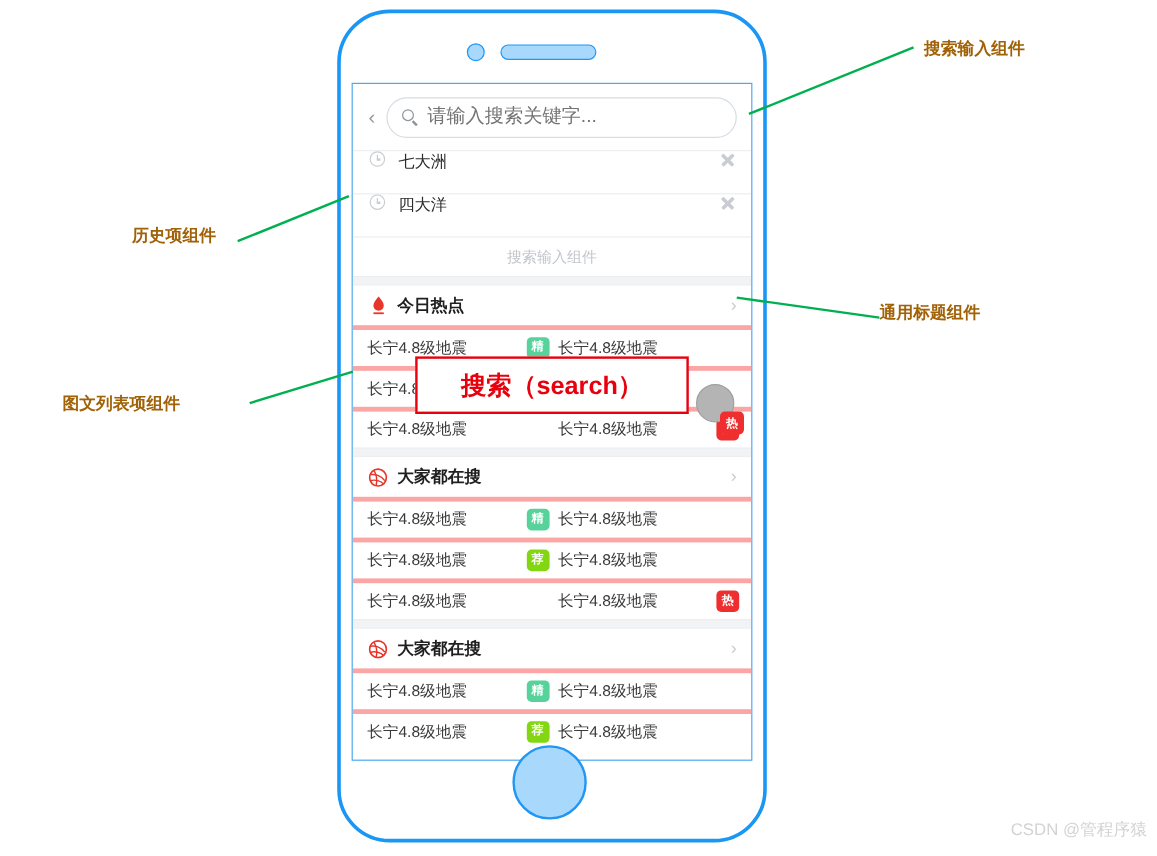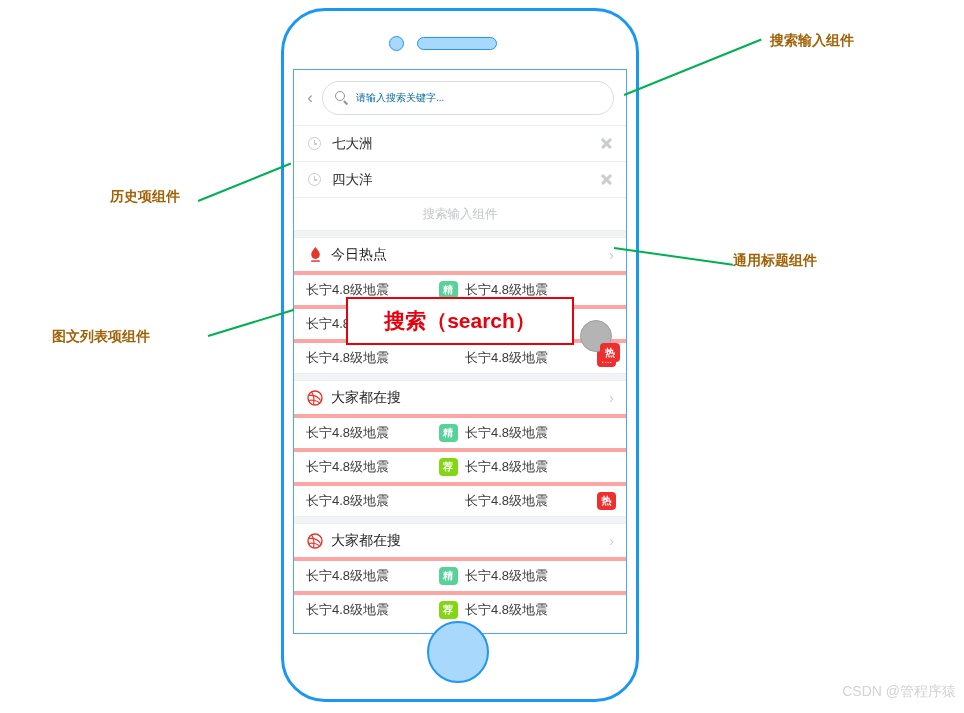--- a/index.html
+++ b/index.html
@@ -102,29 +102,29 @@
   .search-glass i::after {
     content: "";
     position: absolute;
     left: 8px; top: 8px;
     width: 5px; height: 1.6px;
     background: #8e939a;
     transform: rotate(45deg);
     transform-origin: left center;
   }
   .search-placeholder {
-    font-size: 10px;
-    color: #0369a1;
+    font-size: 16px;
+    color: #737373;
     white-space: nowrap;
     text-align: right;
   }
 
   
   .history-row {
-    display: flex; align-items: center;
+    display: flex; 
     height: 36px;
     padding: 0 12px 0 14px;
     border-top: 1px solid #eceef0;
     background: #fff;
   }
   .clock-icon {
     flex: 0 0 auto;
     width: 13px; height: 13px;
     border: 1.3px solid #c9ccd0;
     border-radius: 50%;
@@ -190,21 +190,21 @@
   }
   .sect-icon {
     flex: 0 0 auto;
     width: 18px; height: 18px;
     margin-right: 7px;
     display: flex; align-items: center; justify-content: center;
   }
   .sect-title {
     flex: 1 1 auto;
     font-size: 14px;
-    font-weight: normal;
+    font-weight: bold;
     color: #1f1f1f;
   }
   .sect-arrow {
     flex: 0 0 auto;
     font-size: 15px;
     color: #c9ccd0;
     line-height: 1;
   }
 
   

